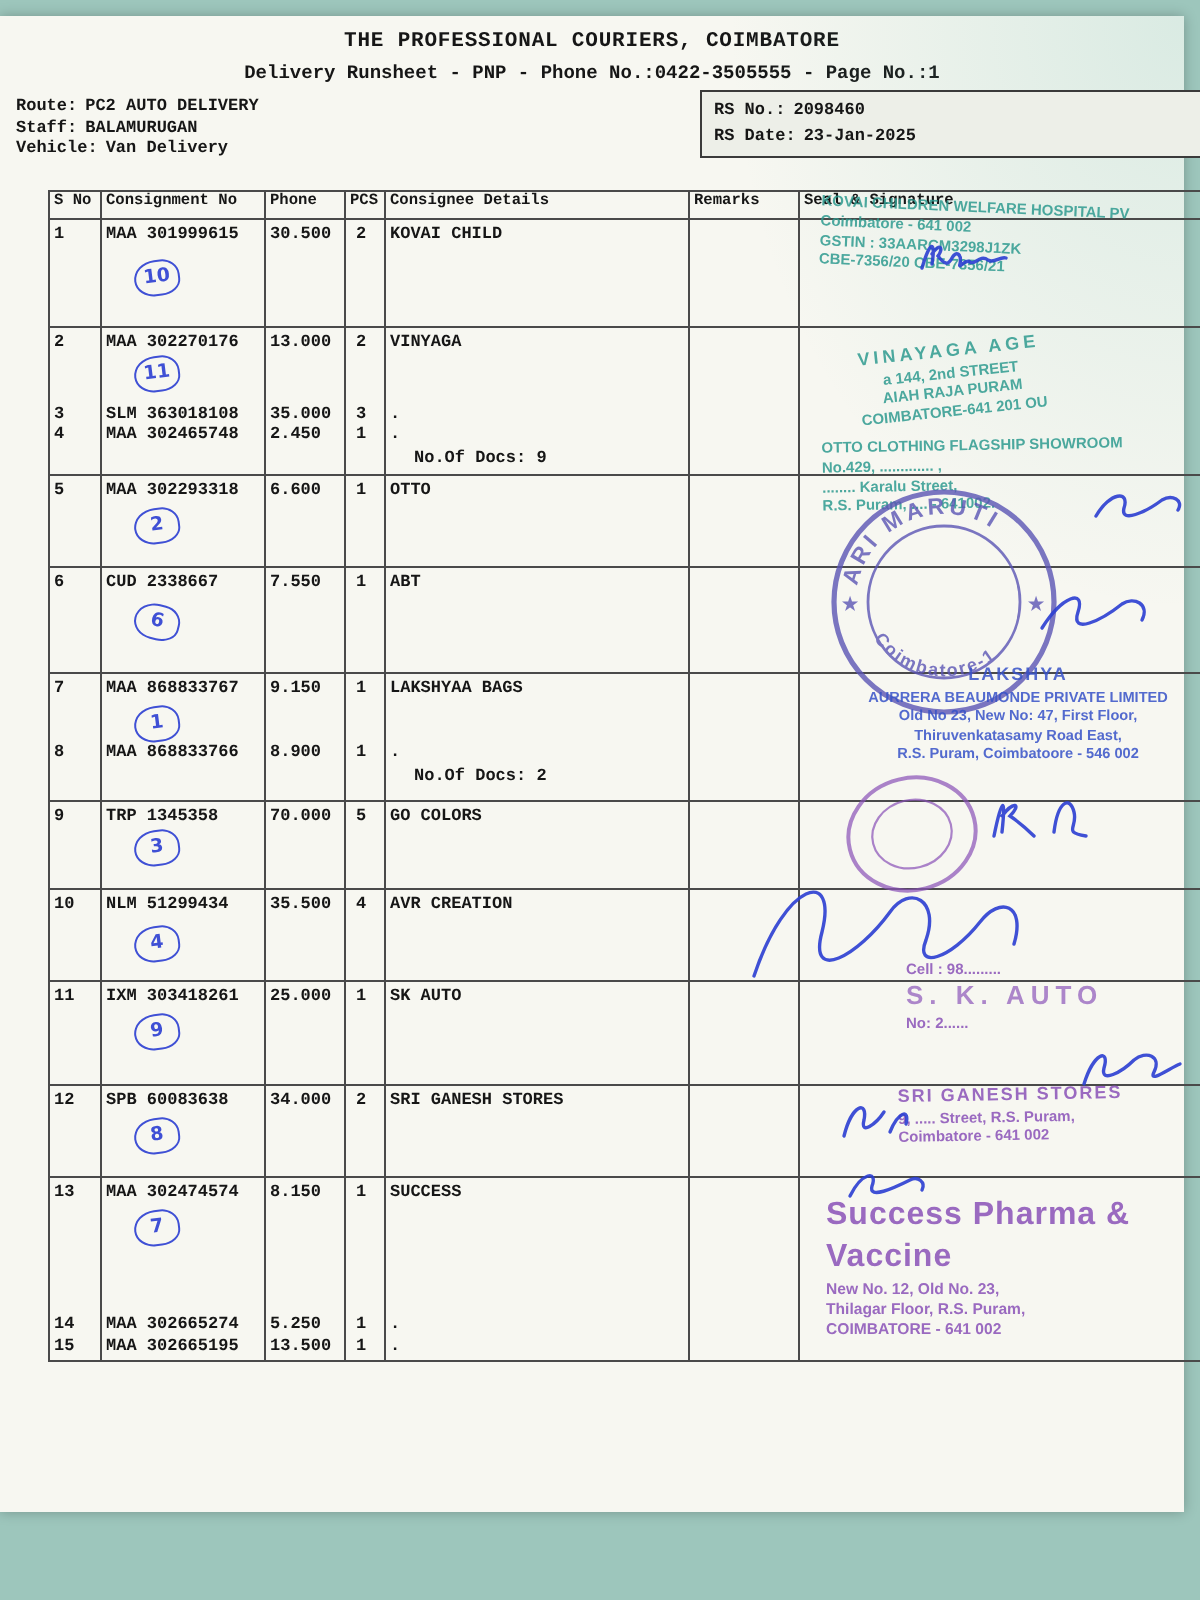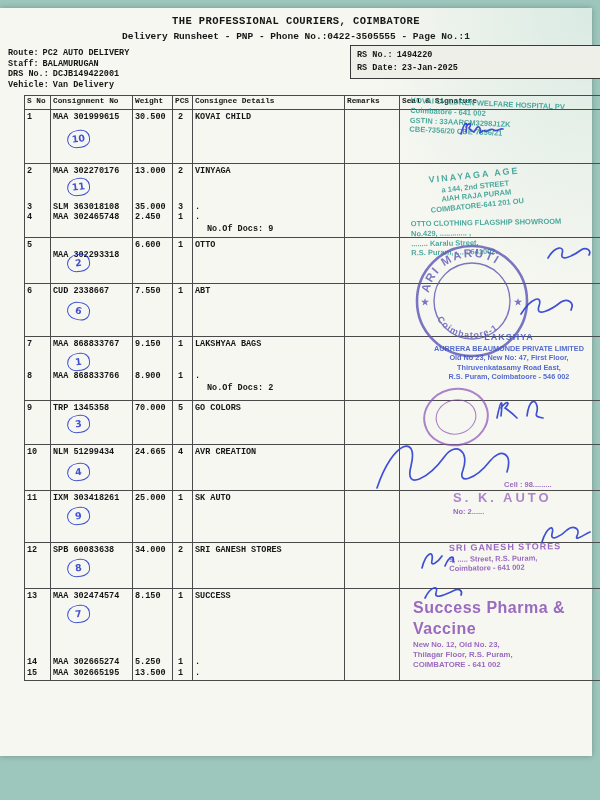--- a/index.html
+++ b/index.html
@@ -37,34 +37,33 @@
 
 <div class="paper">
   <div class="tint"></div>
 
   <div class="title">THE PROFESSIONAL COURIERS, COIMBATORE</div>
   <div class="subtitle">Delivery Runsheet - PNP - Phone No.:0422-3505555 - Page No.:1</div>
 
   <div class="meta">
     <div class="l"><span>Route:</span><span class="val">PC2 AUTO DELIVERY</span></div>
     <div class="l"><span>Staff:</span><span class="val">BALAMURUGAN</span></div>
-    <div class="l"><span>DRS No.:</span><span class="val">DCJB149422001</span></div>
     <div class="l"><span>Vehicle:</span><span class="val">Van Delivery</span></div>
     <div class="rsbox">
-      <div class="l"><span>RS No.:</span><span class="val">1494220</span></div>
+      <div class="l"><span>RS No.:</span><span class="val">2098460</span></div>
       <div class="l"><span>RS Date:</span><span class="val">23-Jan-2025</span></div>
     </div>
   </div>
 
   <div class="grid">
 
     <div class="row hdr">
       <div class="cell">S No</div>
       <div class="cell">Consignment No</div>
-      <div class="cell">Weight</div>
+      <div class="cell">Phone</div>
       <div class="cell">PCS</div>
       <div class="cell">Consignee Details</div>
       <div class="cell">Remarks</div>
       <div class="cell">Seal &amp; Signature</div>
     </div>
 
     <div class="row band" style="height:54px">
       <div class="cell">
           <div class="line" style="top:2px">1</div>
         </div>
@@ -115,21 +114,21 @@
       </div>
       <div class="cell"></div>
       <div class="cell"></div>
     </div>
 
     <div class="row band" style="height:46px">
       <div class="cell">
           <div class="line" style="top:2px">5</div>
         </div>
       <div class="cell">
-        <div class="line" style="top:12px">MAA 302293318</div>
+        <div class="line" style="top:2px">MAA 302293318</div>
         <div class="mark" style="top:16px">2</div>
       </div>
       <div class="cell">
           <div class="line" style="top:2px">6.600</div>
         </div>
       <div class="cell">
           <div class="line" style="top:2px;left:5px">1</div>
         </div>
       <div class="cell">
           <div class="line" style="top:2px">OTTO</div>
@@ -209,21 +208,21 @@
 
     <div class="row band" style="height:46px">
       <div class="cell">
           <div class="line" style="top:2px">10</div>
         </div>
       <div class="cell">
         <div class="line" style="top:2px">NLM 51299434</div>
         <div class="mark" style="top:18px">4</div>
       </div>
       <div class="cell">
-          <div class="line" style="top:2px">24.665</div>
+          <div class="line" style="top:2px">35.500</div>
         </div>
       <div class="cell">
           <div class="line" style="top:2px;left:5px">4</div>
         </div>
       <div class="cell">
           <div class="line" style="top:2px">AVR CREATION</div>
         </div>
       <div class="cell"></div>
       <div class="cell"></div>
     </div>
@@ -364,21 +363,21 @@
       </svg>
       <svg class="sig" style="left:464px;top:294px" width="62" height="34" viewBox="0 0 62 34">
         <path d="M8 28 C12 8 14 8 12 26 M12 18 C18 10 22 12 16 18 C22 22 26 26 28 28 M38 26 C40 10 46 8 48 16 C50 24 42 26 54 28"></path>
       </svg>
 
       <svg class="sig" style="left:346px;top:334px" width="150" height="74" viewBox="0 0 150 74">
         <path d="M6 58 C22 10 48 4 40 36 C33 62 58 48 74 26 C84 12 99 20 92 40 C86 55 104 50 119 31 C129 18 142 22 136 42" stroke-width="1.9"></path>
       </svg>
 
       <div class="stamp purple" style="left:428px;top:384px;font-size:7.5px">
-        <div style="text-align:right">Cell : 98.........</div>
+        <div style="text-align:left">Cell : 98.........</div>
         <div style="font-size:13px;letter-spacing:3px;opacity:.8">S. K. AUTO</div>
         <div>No: 2......</div>
       </div>
       <svg class="sig" style="left:512px;top:424px" width="58" height="28" viewBox="0 0 58 28">
         <path d="M5 22 C10 6 18 4 15 14 C13 22 24 16 30 10 C36 5 44 8 40 16 C37 22 48 14 53 12"></path>
       </svg>
 
       <div class="stamp purple" style="left:424px;top:446px;font-size:7.5px;transform:rotate(-1deg)">
         <div style="font-size:9px;letter-spacing:1px">SRI GANESH STORES</div>
         <div>9, ..... Street, R.S. Puram,</div>

